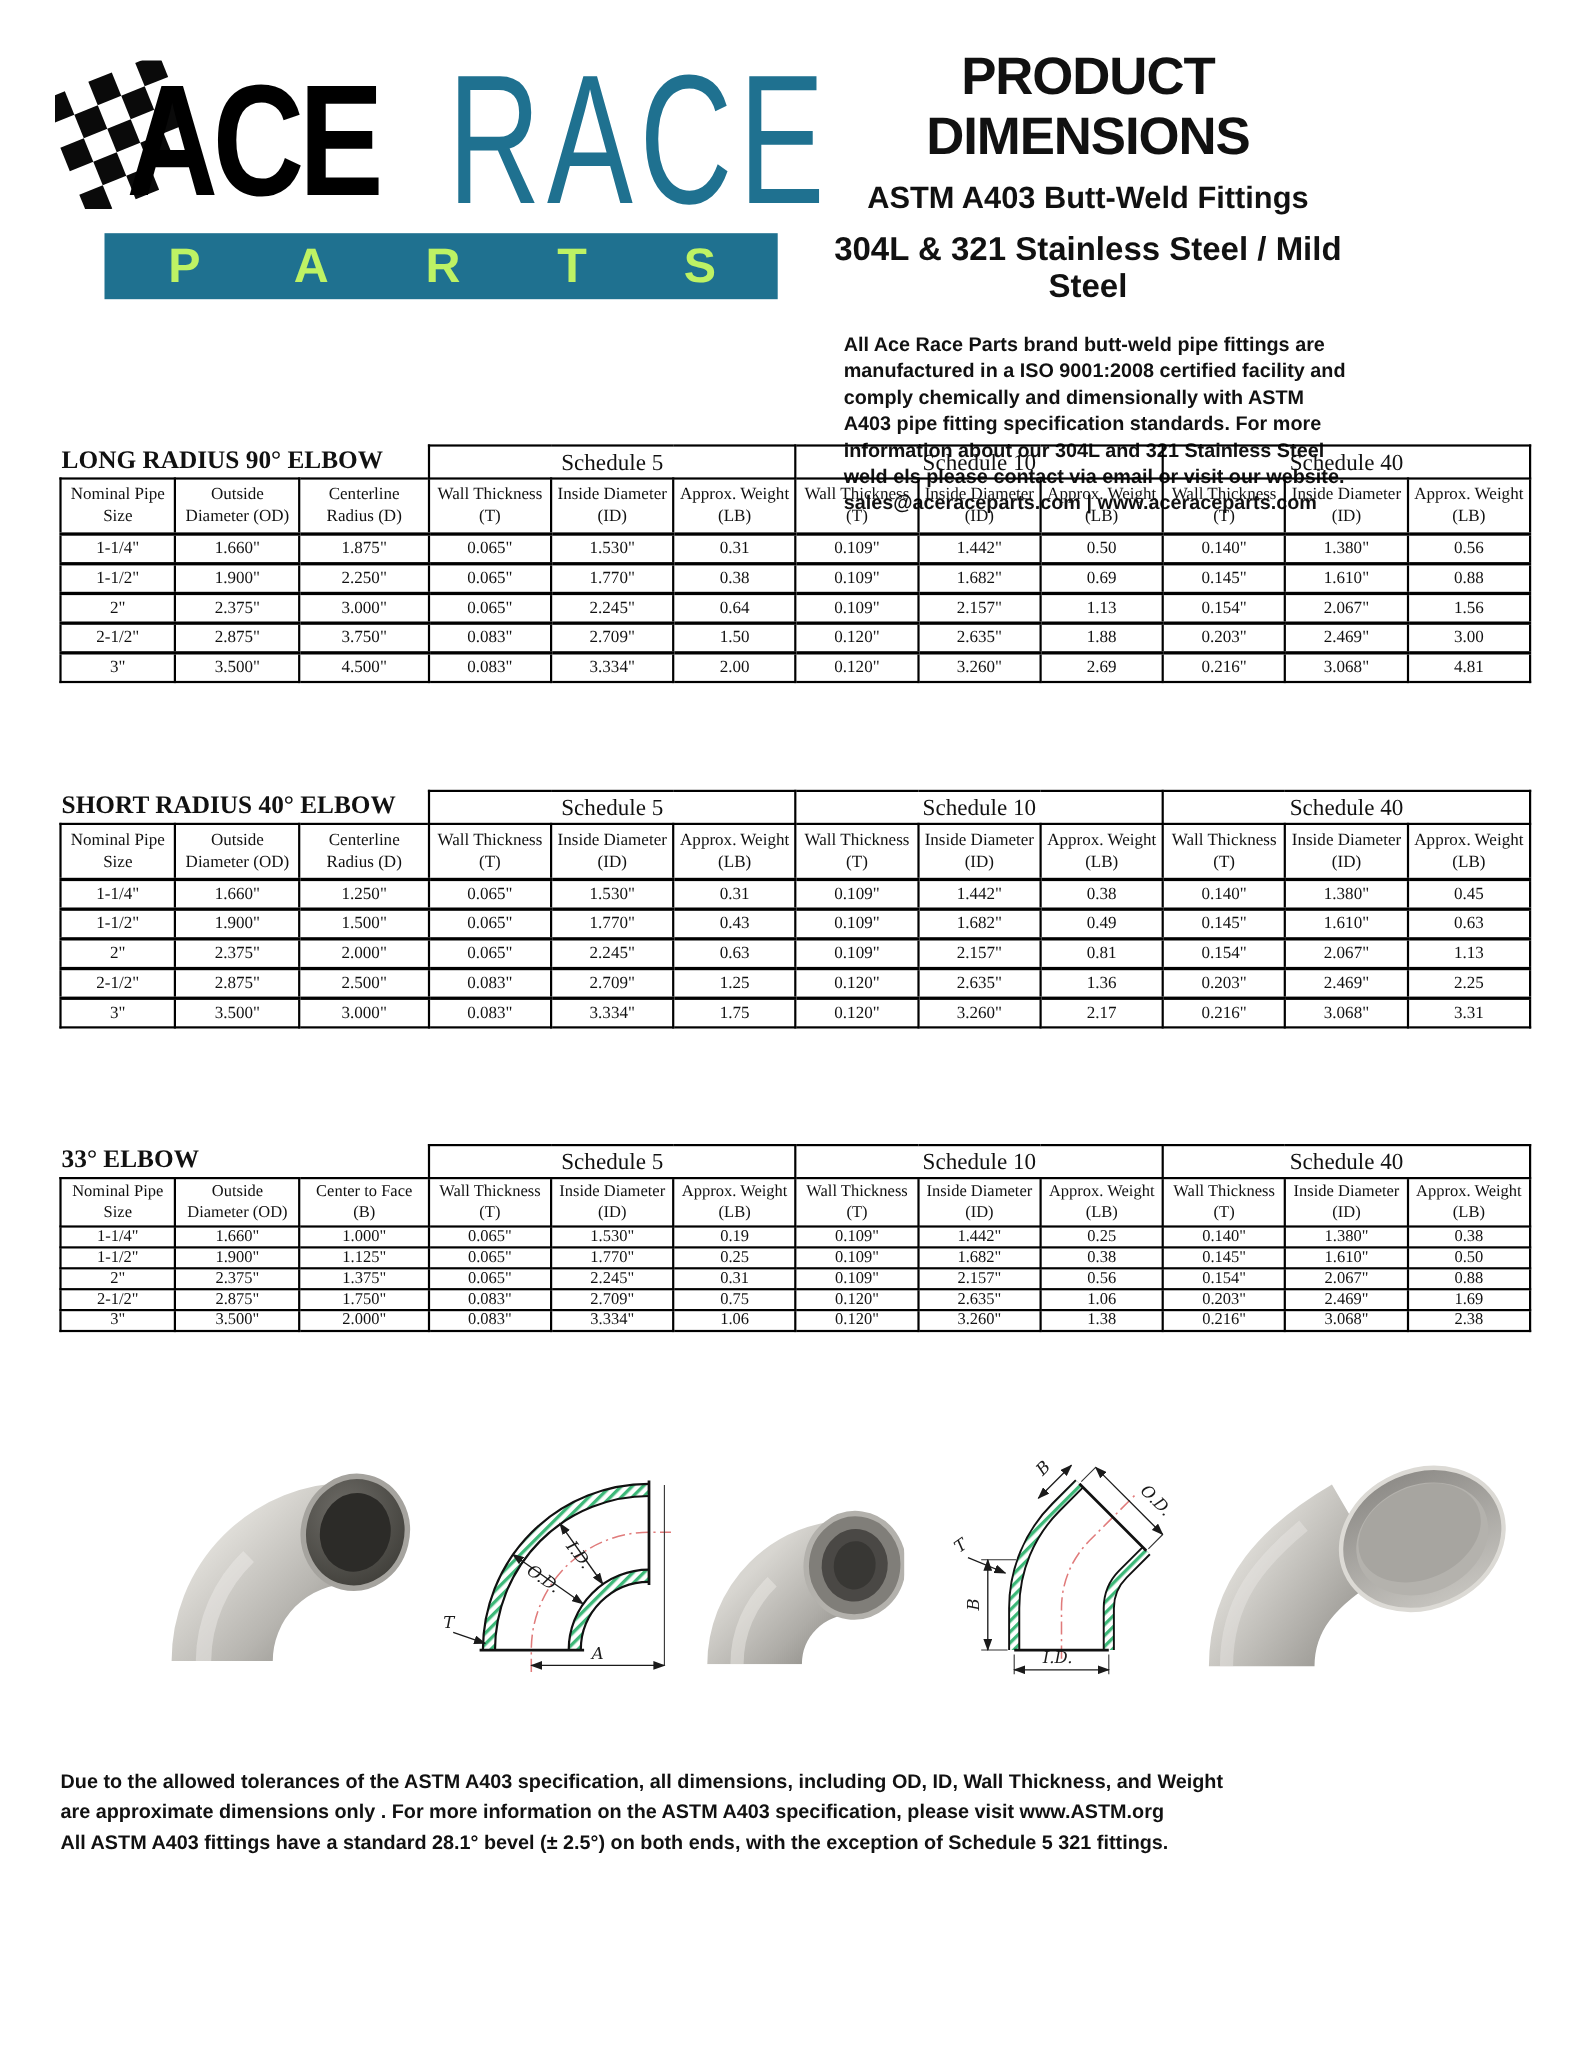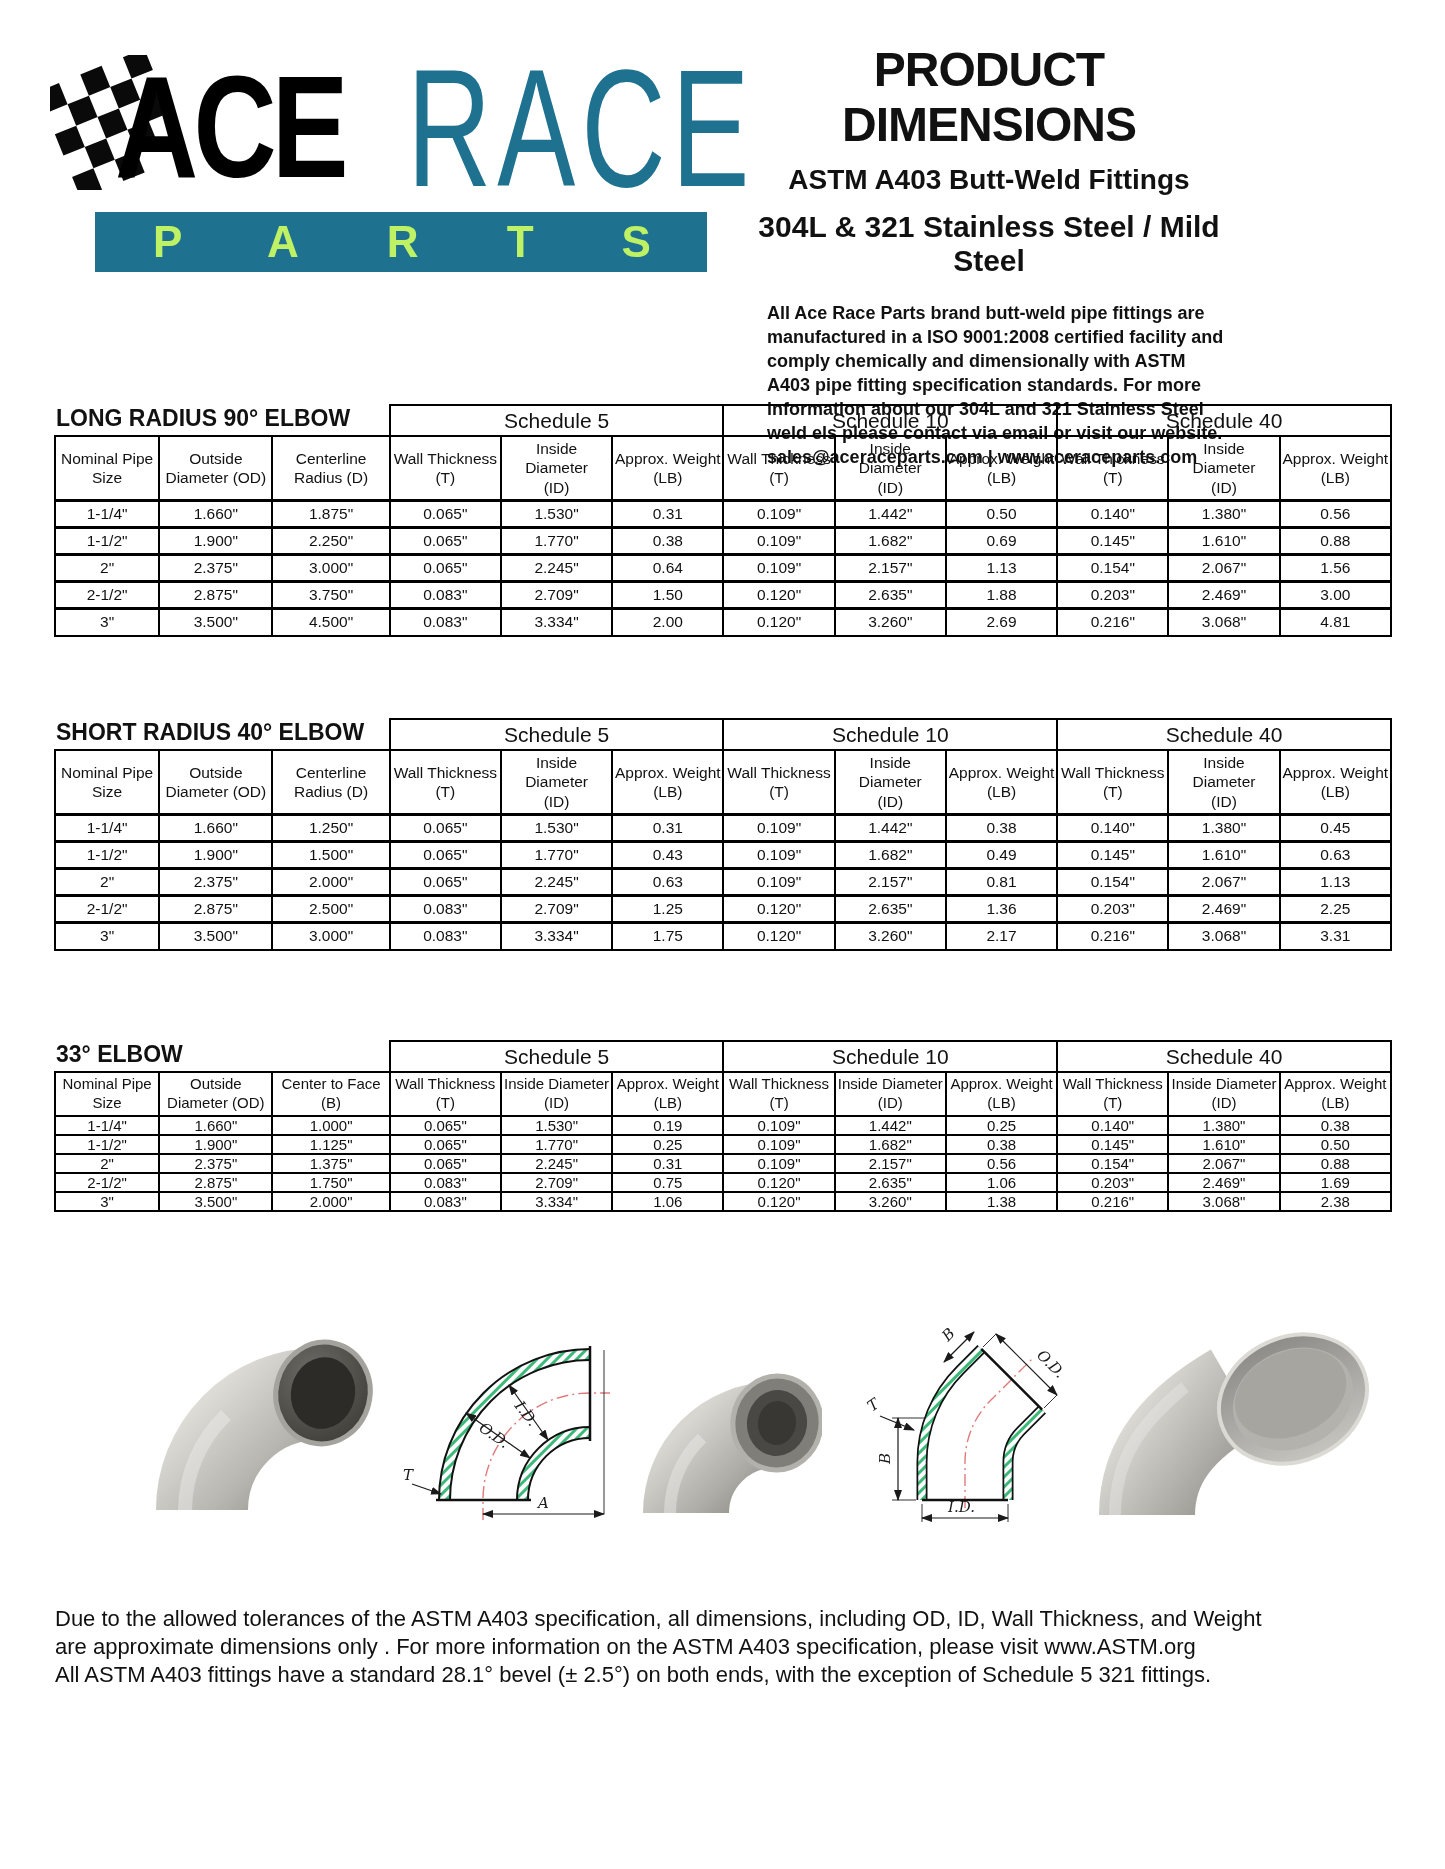--- a/index.html
+++ b/index.html
@@ -37,21 +37,21 @@
   .sub1 { margin:0 0 14px 0; font-size:28px; font-weight:800; }
   .sub2 { margin:0 0 24px 0; font-size:30px; font-weight:800; }
   .desc {
     margin:0 0 0 24px; width:460px; text-align:left;
     font-size:18px; font-weight:bold; line-height:1.33;
   }
 
   
   .tbl-section { position:absolute; left:54px; width:1338px; }
   #t1 { top:404px; } #t2 { top:718px; } #t3 { top:1040px; }
-  table { border-collapse:collapse; width:100%; table-layout:fixed; }
+  table { border-collapse:collapse; width:100%; table-layout:fixed;font-family:Liberation Serif, serif; }
   .title-cell { border:none; text-align:left; vertical-align:bottom; padding:0 0 3px 1px; }
   .tbl-title { font-size:23px; font-weight:800; white-space:nowrap; }
   .sched-row th { border:2px solid #000; font-weight:400; font-size:21px; height:26px; }
   .col-row th {
     border:2px solid #000; font-weight:400; font-size:15.5px; line-height:1.25;
     white-space:pre-line; height:50px; padding:2px 1px; text-align:center;
   }
   tbody[data-rows] td {
     border:2px solid #000; border-top-width:3px; text-align:center;
     font-size:15.5px; height:27px; padding:0 1px;
@@ -62,21 +62,21 @@
   
   .images-row { position:absolute; left:0; top:1290px; width:1445px; height:270px; }
   .img-abs { position:absolute; }
   .dim { stroke:#1a1a1a; stroke-width:1.2; fill:none; }
   .ext { stroke:#333; stroke-width:1; fill:none; }
   .cline { stroke:#e07b7b; stroke-width:1.4; fill:none; stroke-dasharray:12 4 2 4; }
   .dim-label { font-family:"DejaVu Serif", serif; font-style:italic; font-size:15px; fill:#1a1a1a; }
 
   
   .footer { position:absolute; left:55px; top:1605px; width:1340px; }
-  .footer div { font-size:22px; font-weight:normal; line-height:28px; white-space:nowrap; }
+  .footer div { font-size:18px; font-weight:bold; line-height:28px; white-space:nowrap; }
 </style>
 </head>
 <body>
 
 <div class="logo-area">
   <svg class="flag" width="140" height="135" viewBox="0 0 140 135">
     <g transform="rotate(-22 70 67)" fill="#0a0a0a">
       <rect x="5" y="8" width="23" height="23"></rect>
         <rect x="51" y="8" width="23" height="23"></rect>
         <rect x="97" y="8" width="23" height="23"></rect>

